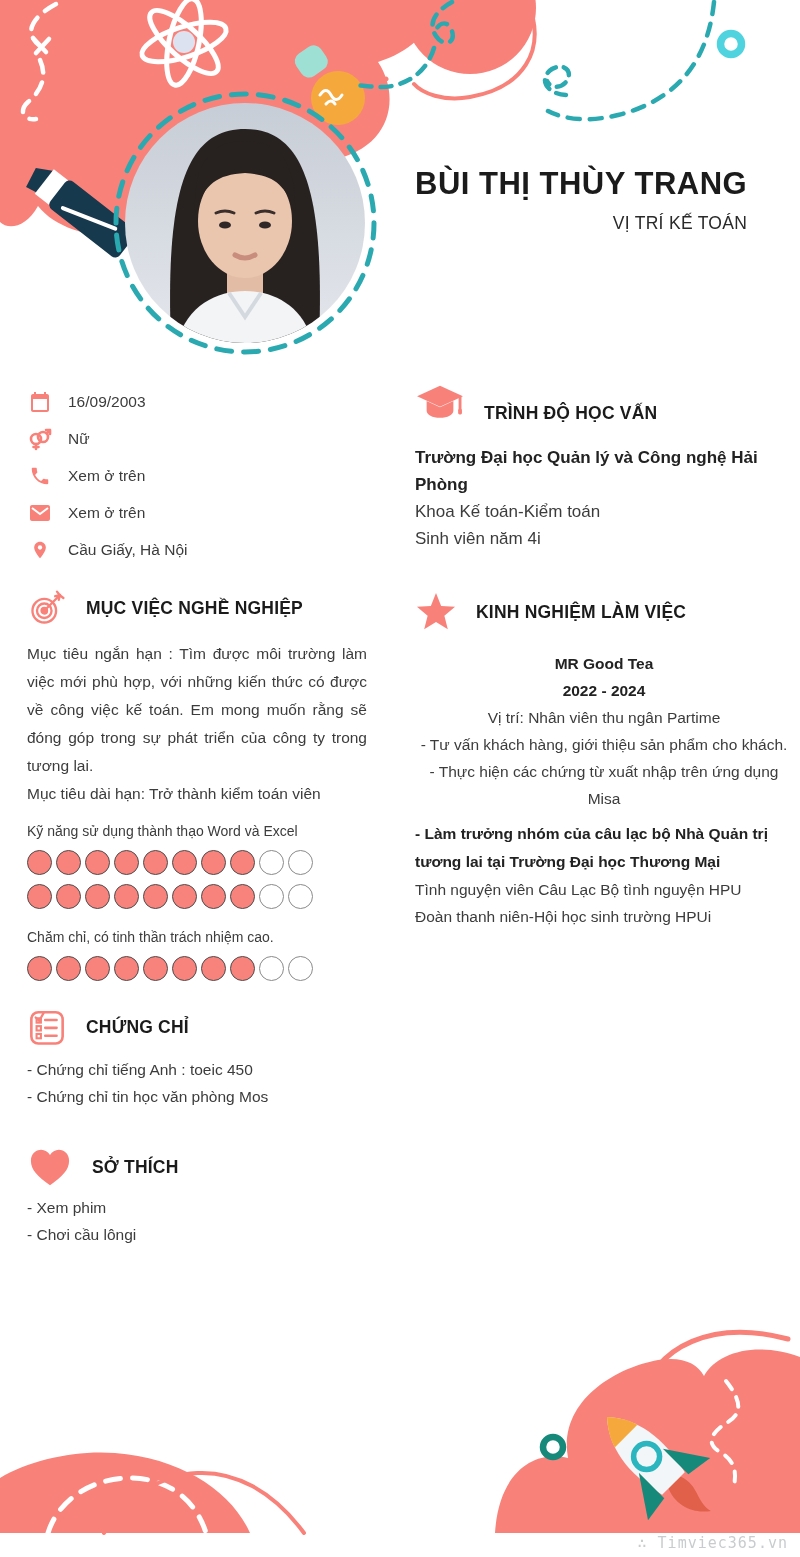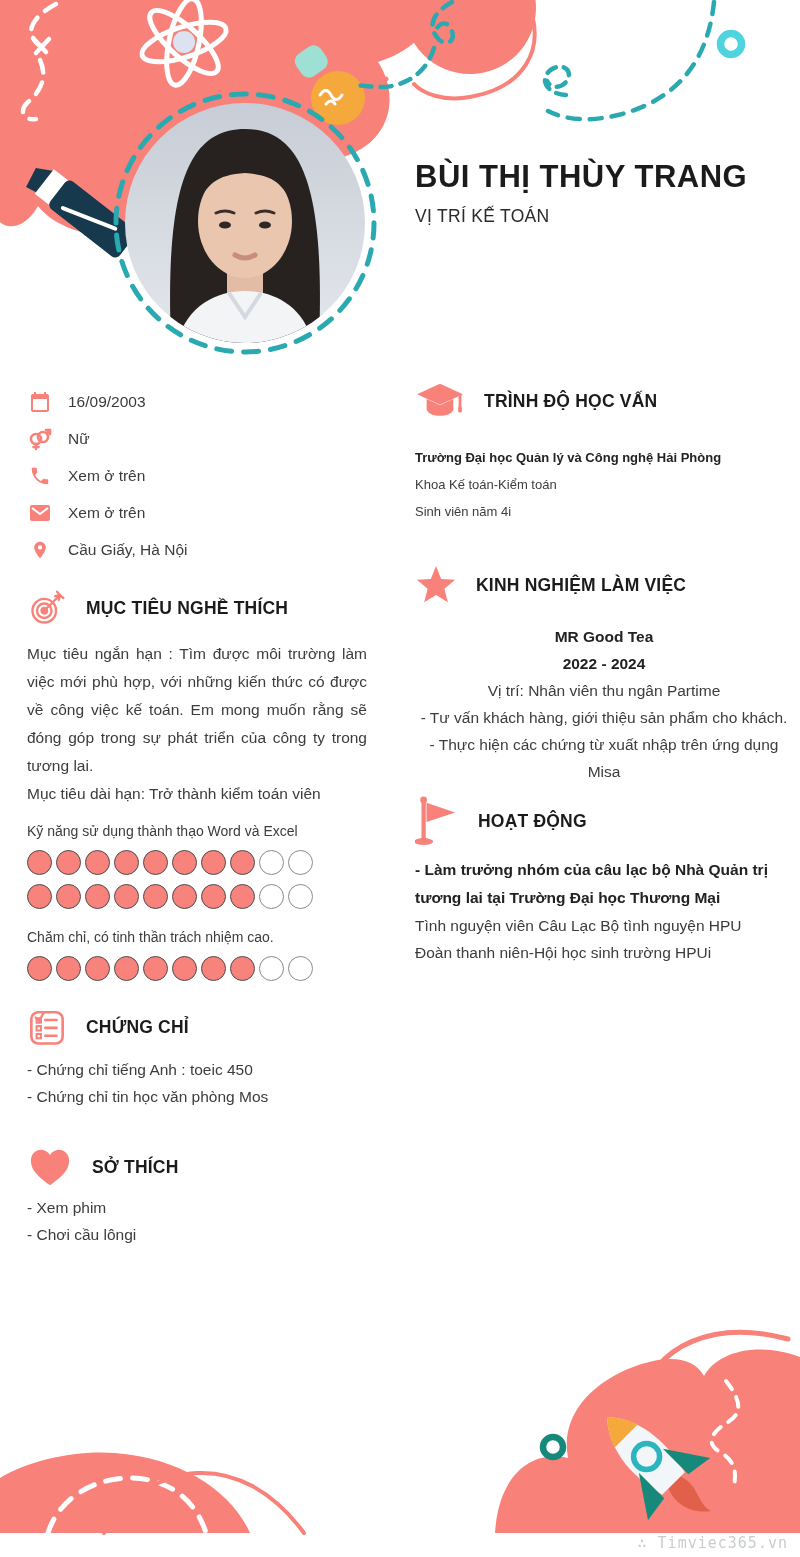--- a/index.html
+++ b/index.html
@@ -16,21 +16,21 @@
   .s-teal{stroke:var(--teal);} .s-cyan{stroke:var(--cyan);}
   .f-navy{fill:var(--navy);} .f-orange{fill:var(--orange);} .f-mint{fill:var(--mint);}
   .f-tealgreen{fill:var(--teal-green);} .s-tealgreen{stroke:var(--teal-green);}
   .f-flame{fill:var(--flame);}
 
   
   .photo-ring{position:absolute;left:112px;top:90px;z-index:2;}
   .photo-circle{position:absolute;left:125px;top:103px;width:240px;height:240px;border-radius:50%;overflow:hidden;z-index:1;}
 
   
-  .header{position:absolute;left:415px;top:159px;z-index:3;}
+  .header{position:absolute;left:415px;top:166px;z-index:3;text-align:right;}
   .name{font-size:31px;font-weight:700;letter-spacing:.5px;color:var(--text-heading);line-height:36px;}
   .job-title{margin-top:11px;font-size:17.5px;font-weight:400;letter-spacing:.3px;color:#2A2A2A;}
 
   .left-col{position:absolute;left:27px;top:383px;width:340px;z-index:3;}
   .right-col{position:absolute;left:415px;top:378px;width:378px;z-index:3;}
 
   
   .contact-row{display:flex;align-items:center;height:37px;}
   .contact-row .cicon{width:26px;display:flex;justify-content:center;align-items:center;flex:none;}
   .contact-row .cval{margin-left:15px;font-size:15.5px;color:var(--text-body);}
@@ -53,23 +53,23 @@
   .dot.filled{background:var(--dot-fill);border-color:#4d4d4d;}
 
   
   .certificates .sec-head{margin-top:24px;height:44px;}
   .hobbies .sec-head{margin-top:34px;height:46px;}
   .plain-line{font-size:15.5px;color:var(--text-body);line-height:27px;}
   .certificates .list{margin-top:7px;}
   .hobbies .list{margin-top:4px;}
 
   
-  .education .sec-head{height:46px;}
+  .education .sec-head{height:46px;align-items:flex-end;}
   .education .content{margin-top:20px;}
-  .edu-line{font-size:13px;color:var(--text-body);line-height:27px;}
+  .edu-line{font-size:17px;color:var(--text-body);line-height:27px;}
   .edu-line.bold{font-weight:700;color:#222;}
   .experience{margin-top:38px;}
   .experience .sec-head{height:44px;text-align:right;}
   .experience .content{margin-top:16px;text-align:center;}
   .exp-line{font-size:15.5px;color:var(--text-body);line-height:27px;}
   .exp-line.bold{font-weight:700;color:#222;}
   .activities{margin-top:8px;}
   .activities .sec-head{height:56px;}
   .activities .content{margin-top:7px;}
   .act-highlight{font-size:15.5px;font-weight:700;color:#222;line-height:28px;}
@@ -232,21 +232,21 @@
       <div class="sec-head">
         <span class="sec-icon">
           <svg width="40" height="40" viewBox="0 0 44 44" fill="none" class="s-salmon" stroke-width="2.6" stroke-linecap="round">
               <circle cx="19" cy="25" r="13"></circle>
               <circle cx="19" cy="25" r="8"></circle>
               <circle cx="19" cy="25" r="3" fill="#F8827A"></circle>
               <path d="M 19,25 L 36,8"></path>
               <path d="M 33,4 L 36,8 L 40,11 M 31,9 L 36,8 L 35,13"></path>
             </svg>
         </span>
-        <h2 class="sec-title">MỤC TIÊU NGHỀ THÍCH</h2>
+        <h2 class="sec-title">MỤC VIỆC NGHỀ NGHIỆP</h2>
       </div>
       <p>Mục tiêu ngắn hạn : Tìm được môi trường làm việc mới phù hợp, với những kiến thức có được về công việc kế toán. Em mong muốn rằng sẽ đóng góp trong sự phát triển của công ty trong tương lai.</p>
       <p class="obj-line2">Mục tiêu dài hạn: Trở thành kiểm toán viên</p>
     </section>
 
     <section class="skills">
       <div class="skill-label">Kỹ năng sử dụng thành thạo Word và Excel</div>
       <div class="dots">
           <span class="dot filled"></span>
           <span class="dot filled"></span>
@@ -355,31 +355,20 @@
       <div class="content">
         <div class="exp-line bold">MR Good Tea</div>
         <div class="exp-line bold">2022 - 2024</div>
         <div class="exp-line">Vị trí: Nhân viên thu ngân Partime</div>
         <div class="exp-line">- Tư vấn khách hàng, giới thiệu sản phẩm cho khách.</div>
         <div class="exp-line">- Thực hiện các chứng từ xuất nhập trên ứng dụng Misa</div>
       </div>
     </section>
 
     <section class="activities">
-      <div class="sec-head">
-        <span class="sec-icon">
-          <svg width="44" height="52" viewBox="0 0 46 54">
-              <circle cx="9" cy="5" r="3.6" class="f-salmon"></circle>
-              <path d="M 9,8 L 9,46" class="s-salmon" stroke-width="4.5" stroke-linecap="round"></path>
-              <path class="f-salmon" d="M 12,8 L 42,18 L 12,28 Z"></path>
-              <ellipse cx="9" cy="48.5" rx="10" ry="3.6" class="f-salmon"></ellipse>
-            </svg>
-        </span>
-        <h2 class="sec-title">HOẠT ĐỘNG</h2>
-      </div>
       <div class="content">
         <div class="act-highlight">- Làm trưởng nhóm của câu lạc bộ Nhà Quản trị tương lai tại Trường Đại học Thương Mại</div>
         <div class="act-line">Tình nguyện viên Câu Lạc Bộ tình nguyện HPU</div>
         <div class="act-line">Đoàn thanh niên-Hội học sinh trường HPUi</div>
       </div>
     </section>
   </div>
 
   <div class="watermark">∴ Timviec365.vn</div>
 </div>

